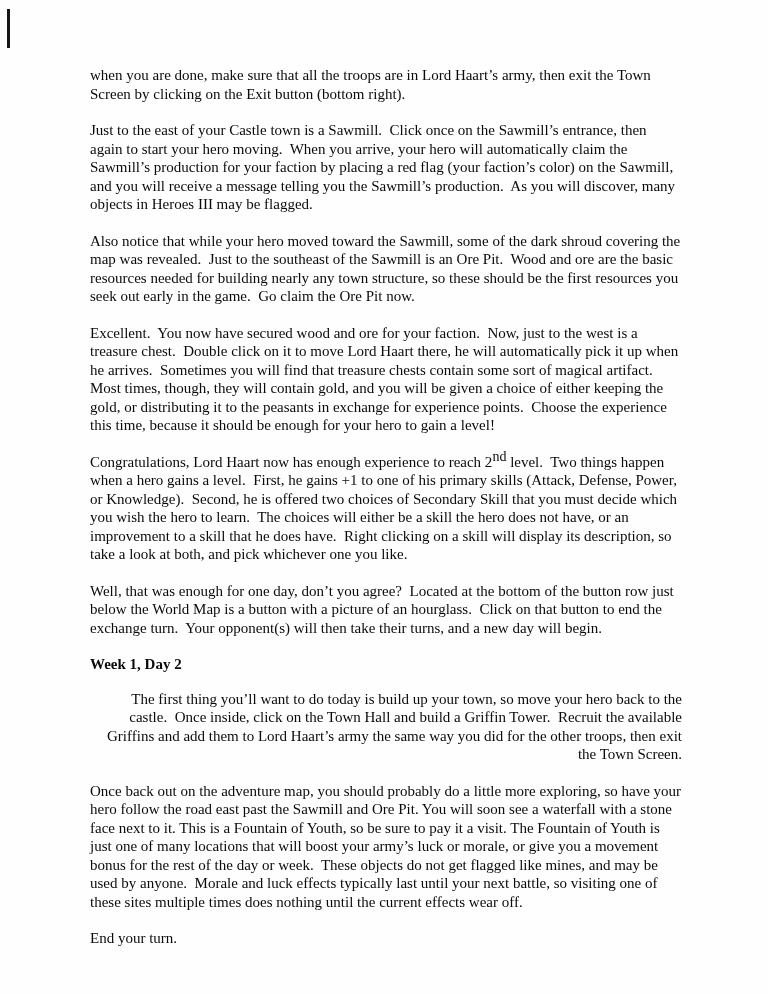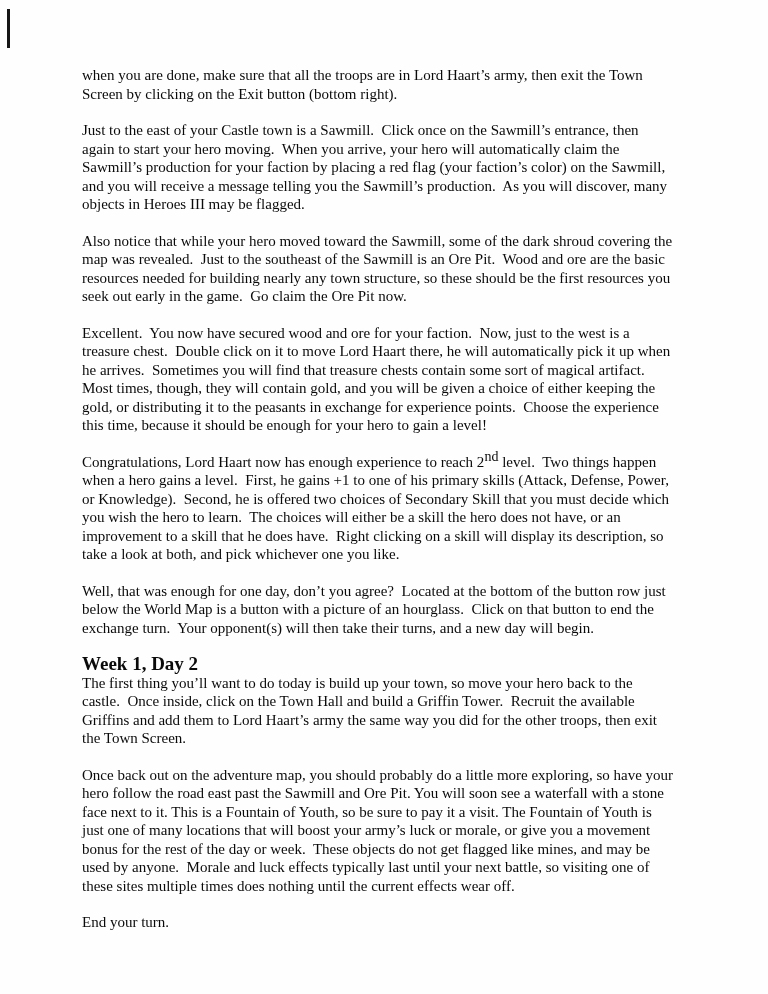--- a/index.html
+++ b/index.html
@@ -25,43 +25,44 @@
   .scan-mark {
     position: absolute;
     left: 7px;
     top: 9px;
     width: 3px;
     height: 39px;
     background: #161616;
   }
   .content {
     position: absolute;
-    left: 82px;
+    left: 90px;
     top: 66px;
     width: 592px;
   }
   .para {
     margin: 0 0 18px 0;
     font-size: 15px;
     line-height: 18.5px;
     white-space: pre-wrap;
     text-align: left;
   }
   .para:last-child {
     margin-bottom: 14px;
   }
   .section-heading {
     margin: 0;
-    font-size: 19px;
+    font-size: 15px;
     line-height: 18.5px;
     font-weight: bold;
     white-space: pre-wrap;
   }
   .para.after-heading {
-    margin-top: 0;
+    margin-top: 16px;
+    text-align: right;
   }
   sup.ordinal {
     font-size: 14px;
     line-height: 0;
     vertical-align: super;
   }
 </style>
 </head>
 <body>
 

